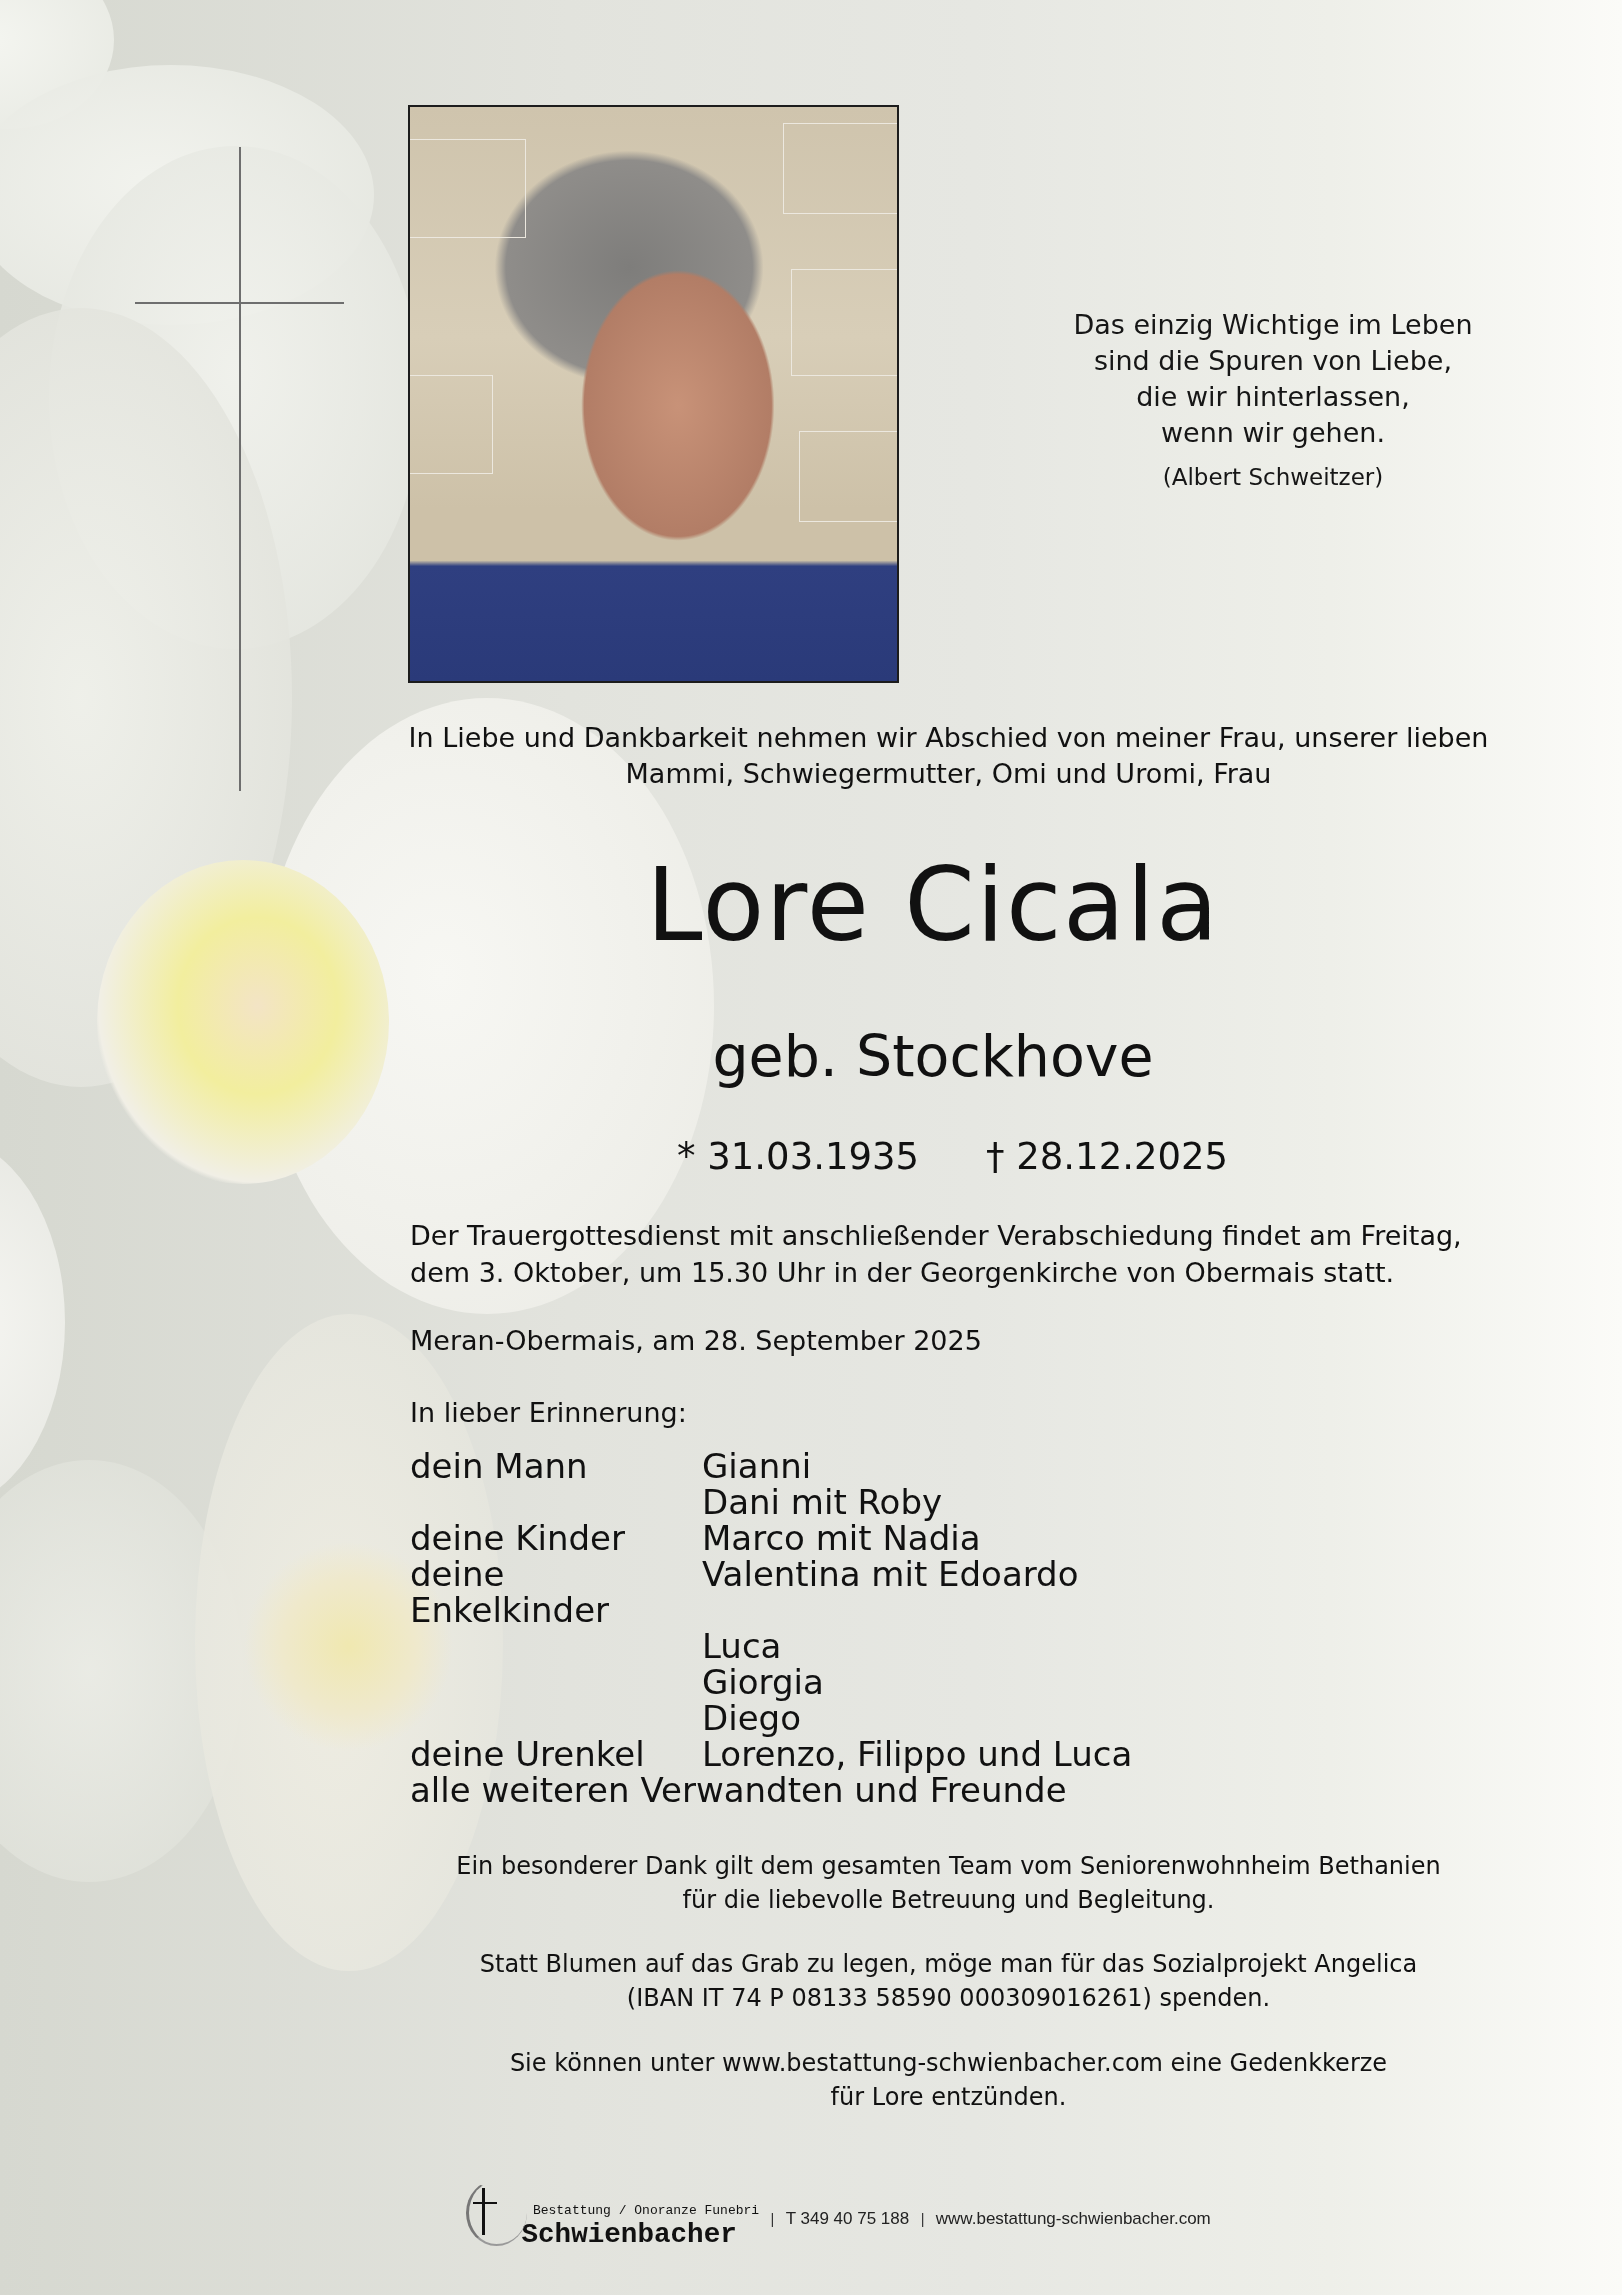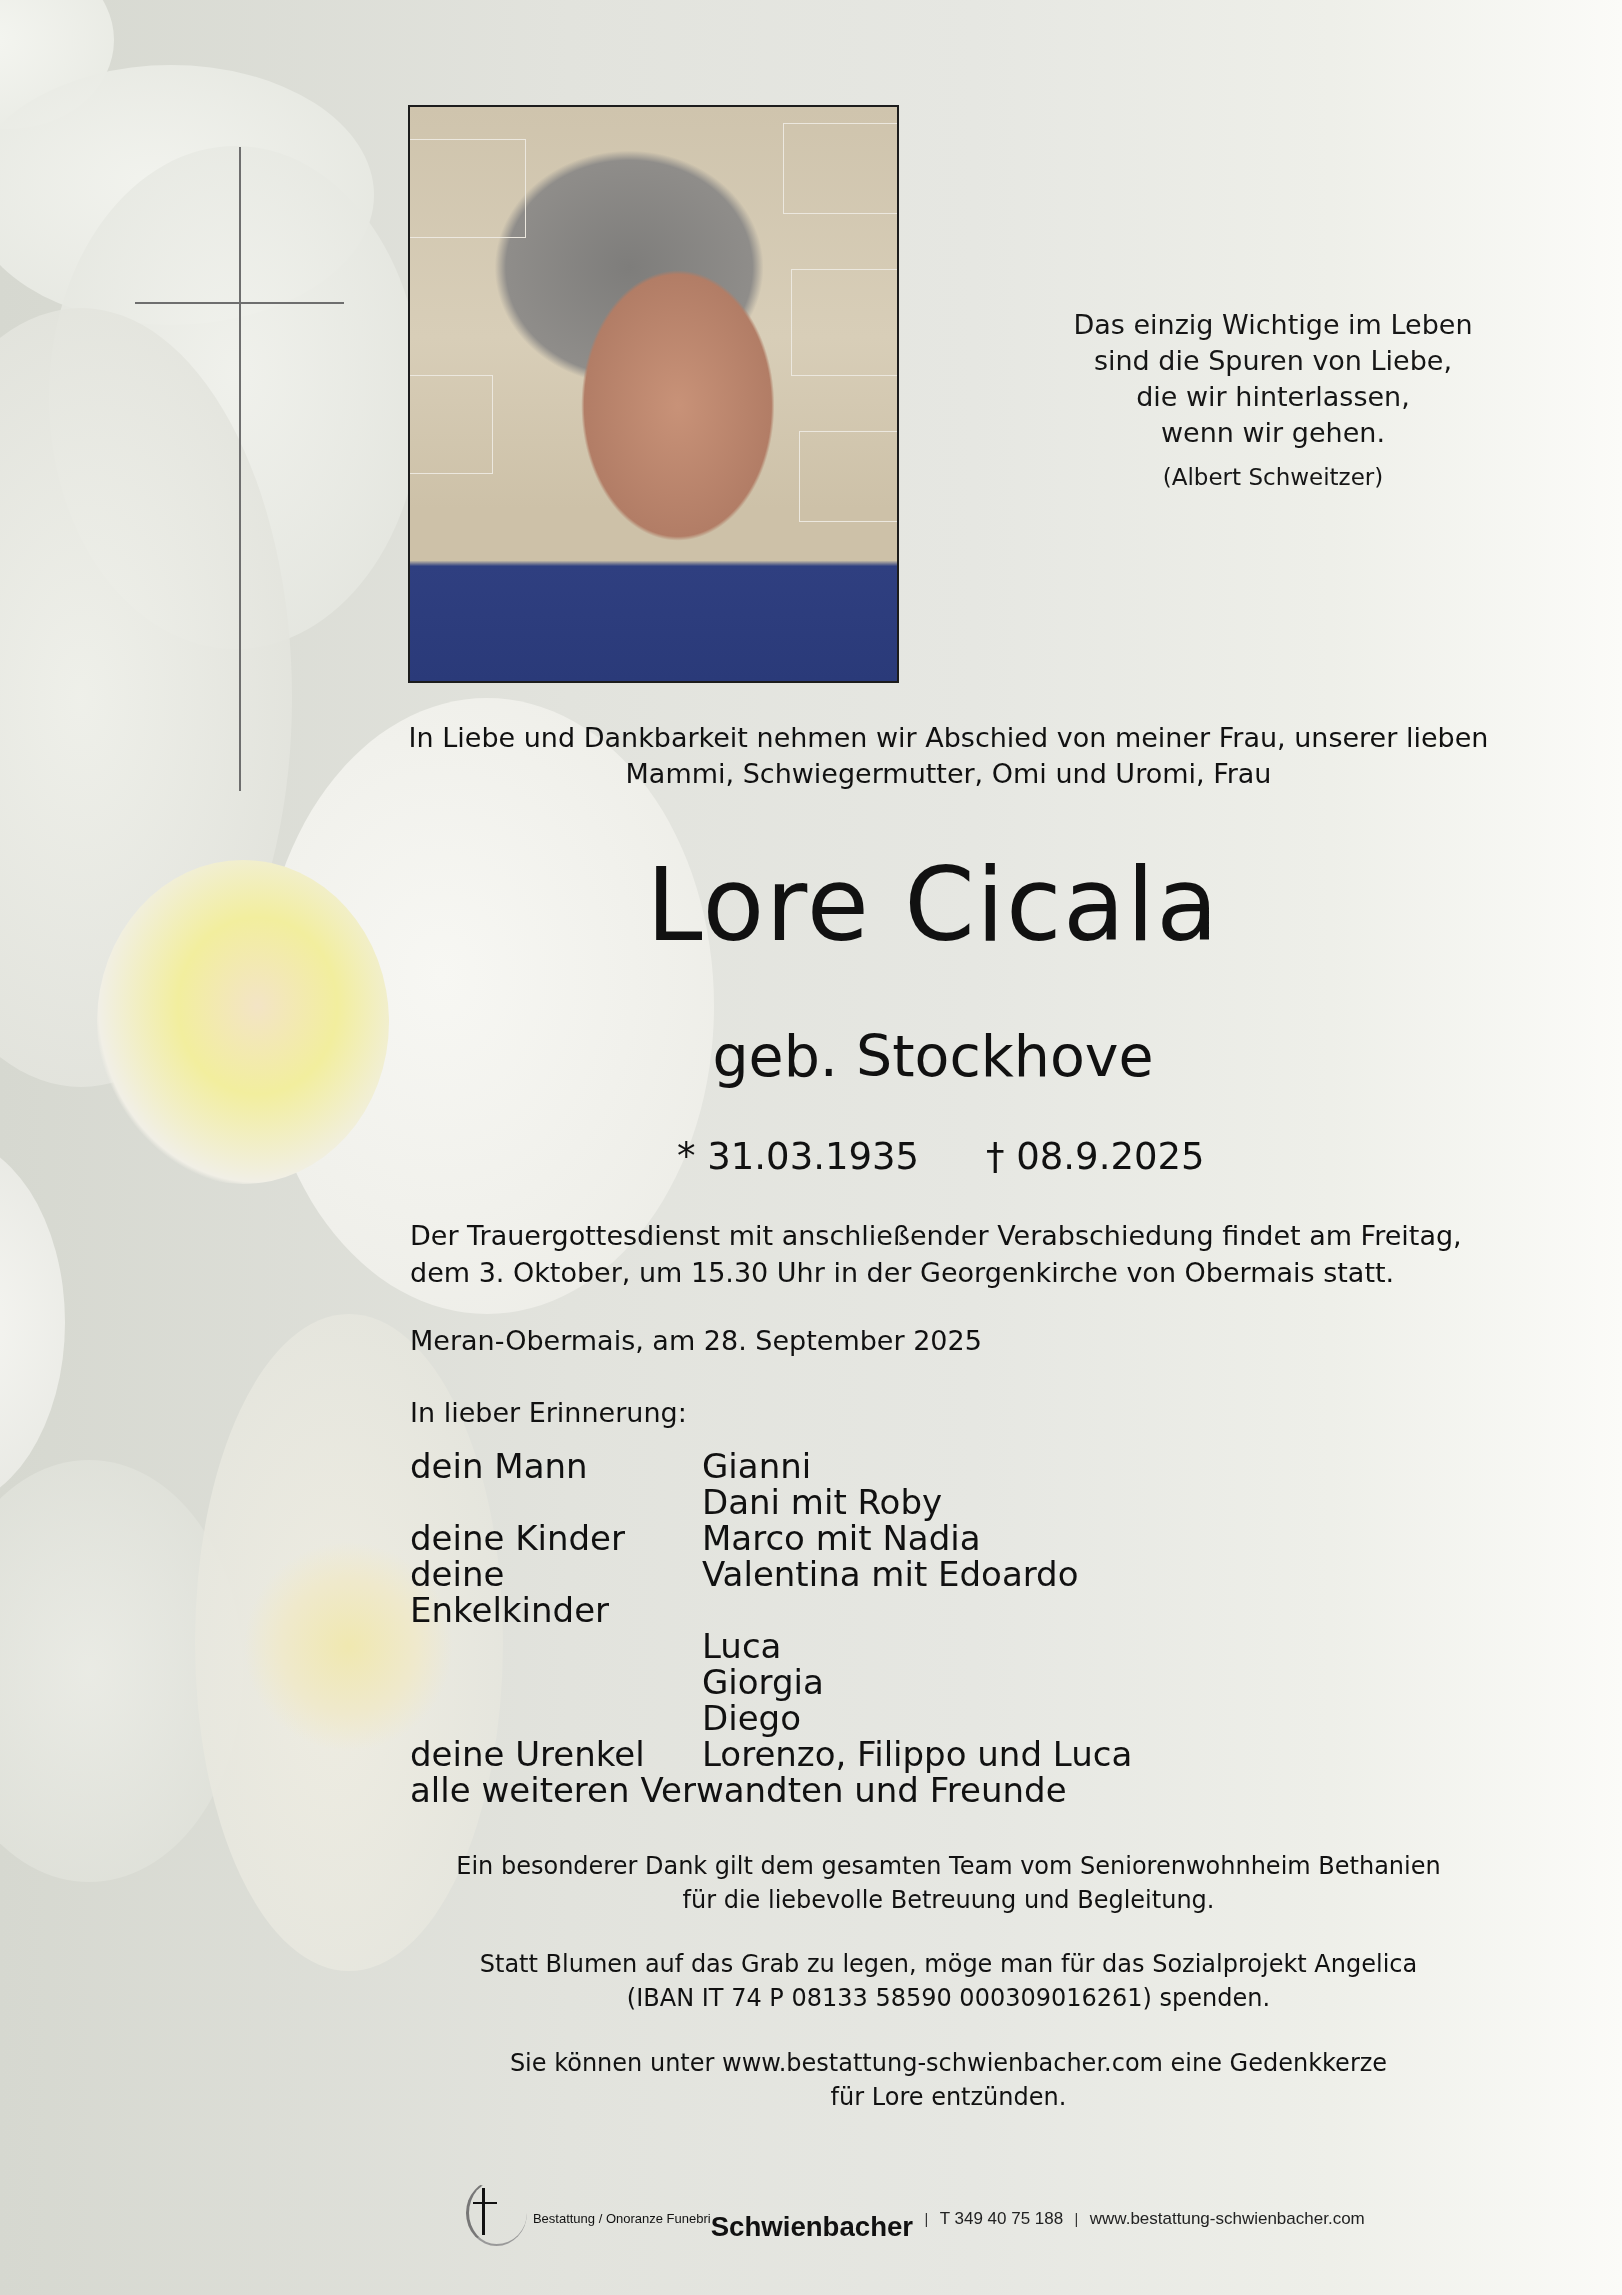--- a/index.html
+++ b/index.html
@@ -53,21 +53,21 @@
   }
   .thanks { top:1849px; }
   .donation { top:1947px; }
   .candle { top:2046px; }
   .footer { position:absolute; left:466px; top:2176px; height:73px; display:flex; align-items:center; }
   .logo { position:relative; width:49px; height:68px; margin-right:6.5px; }
   .logo-ring { position:absolute; left:0; top:1.6px; width:58px; height:63px; border-radius:50%;
     border-left:3.2px solid #777; border-top:0.8px solid rgba(0,0,0,0); border-bottom:2.4px solid #999; }
   .logo-cv { position:absolute; left:16px; top:9.7px; width:3.2px; height:47px; background:#111; }
   .logo-ch { position:absolute; left:6.5px; top:23px; width:24px; height:2.4px; background:#111; }
-  .brand { display:flex; flex-direction:row; font-family:Liberation Sans, sans-serif;margin-top:28px; }
+  .brand { display:flex; flex-direction:column; font-family:Liberation Mono, monospace;margin-top:28px; }
   .brand .sub { font-size:13px; line-height:16px; margin-left:11.4px; }
   .brand .main { font-size:27.6px; line-height:31px; font-weight:bold; }
   .sep { font-family:"Liberation Sans", sans-serif; font-size:14.6px; margin:13px 11.4px 0; color:#333; }
   .contact { font-family:"Liberation Sans", sans-serif; font-size:17px; margin-top:13px; color:#222; }
 </style>
 </head>
 <body>
 
 <div class="bg-layer">
   <div class="petal" style="left:-97px;top:-49px;width:211px;height:178px;background:radial-gradient(ellipse at 40% 50%,#f4f5f0,#e6e8e1);"></div>
@@ -104,21 +104,21 @@
 </div>
 
 <div class="intro">
   <div>In Liebe und Dankbarkeit nehmen wir Abschied von meiner Frau, unserer lieben</div>
   <div>Mammi, Schwiegermutter, Omi und Uromi, Frau</div>
 </div>
 
 <div class="name">Lore Cicala</div>
 <div class="maiden">geb. Stockhove</div>
 <div class="dates birth">* 31.03.1935</div>
-<div class="dates death">† 08.9.2025</div>
+<div class="dates death">† 28.12.2025</div>
 
 <div class="block service">
   <div>Der Trauergottesdienst mit anschließender Verabschiedung findet am Freitag,</div>
   <div>dem 3. Oktober, um 15.30 Uhr in der Georgenkirche von Obermais statt.</div>
 </div>
 <div class="block place">Meran-Obermais, am 28. September 2025</div>
 <div class="block memory">In lieber Erinnerung:</div>
 
 <div class="family">
   <div class="family-row">

